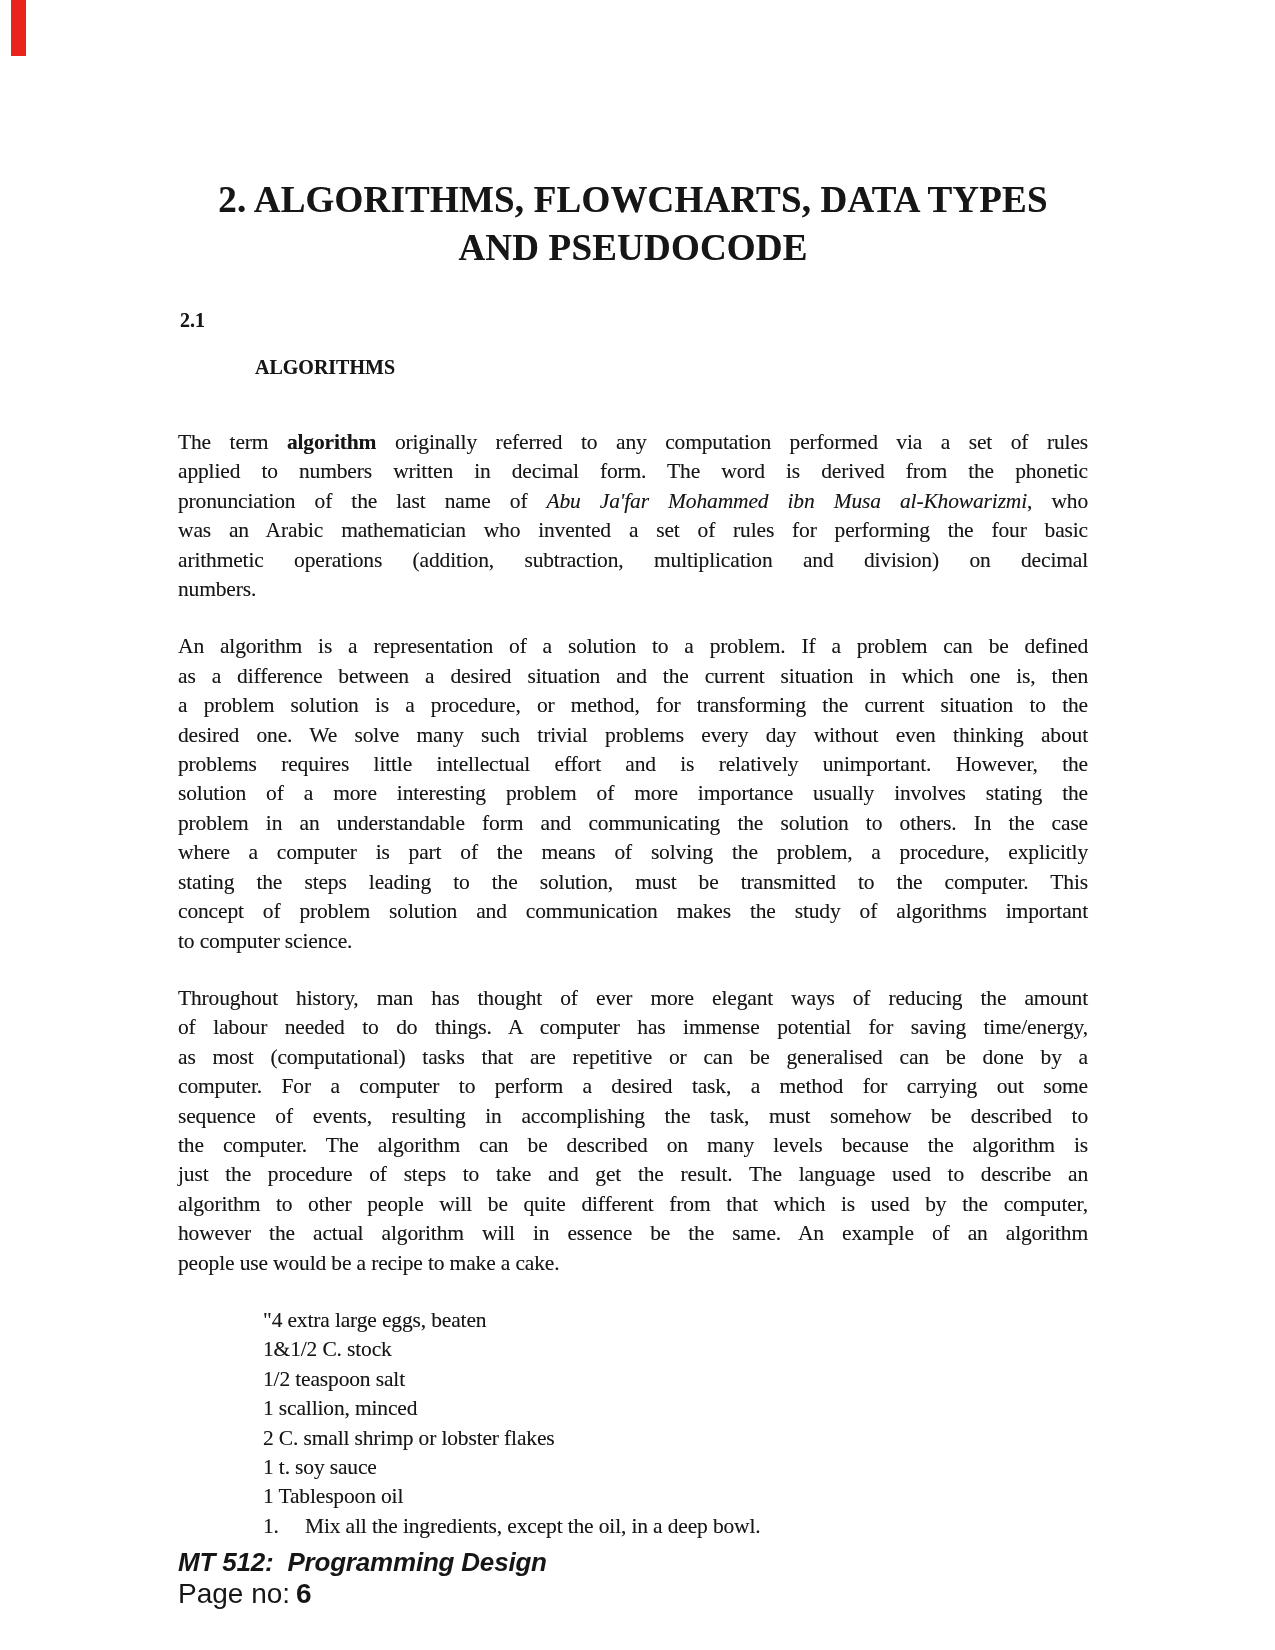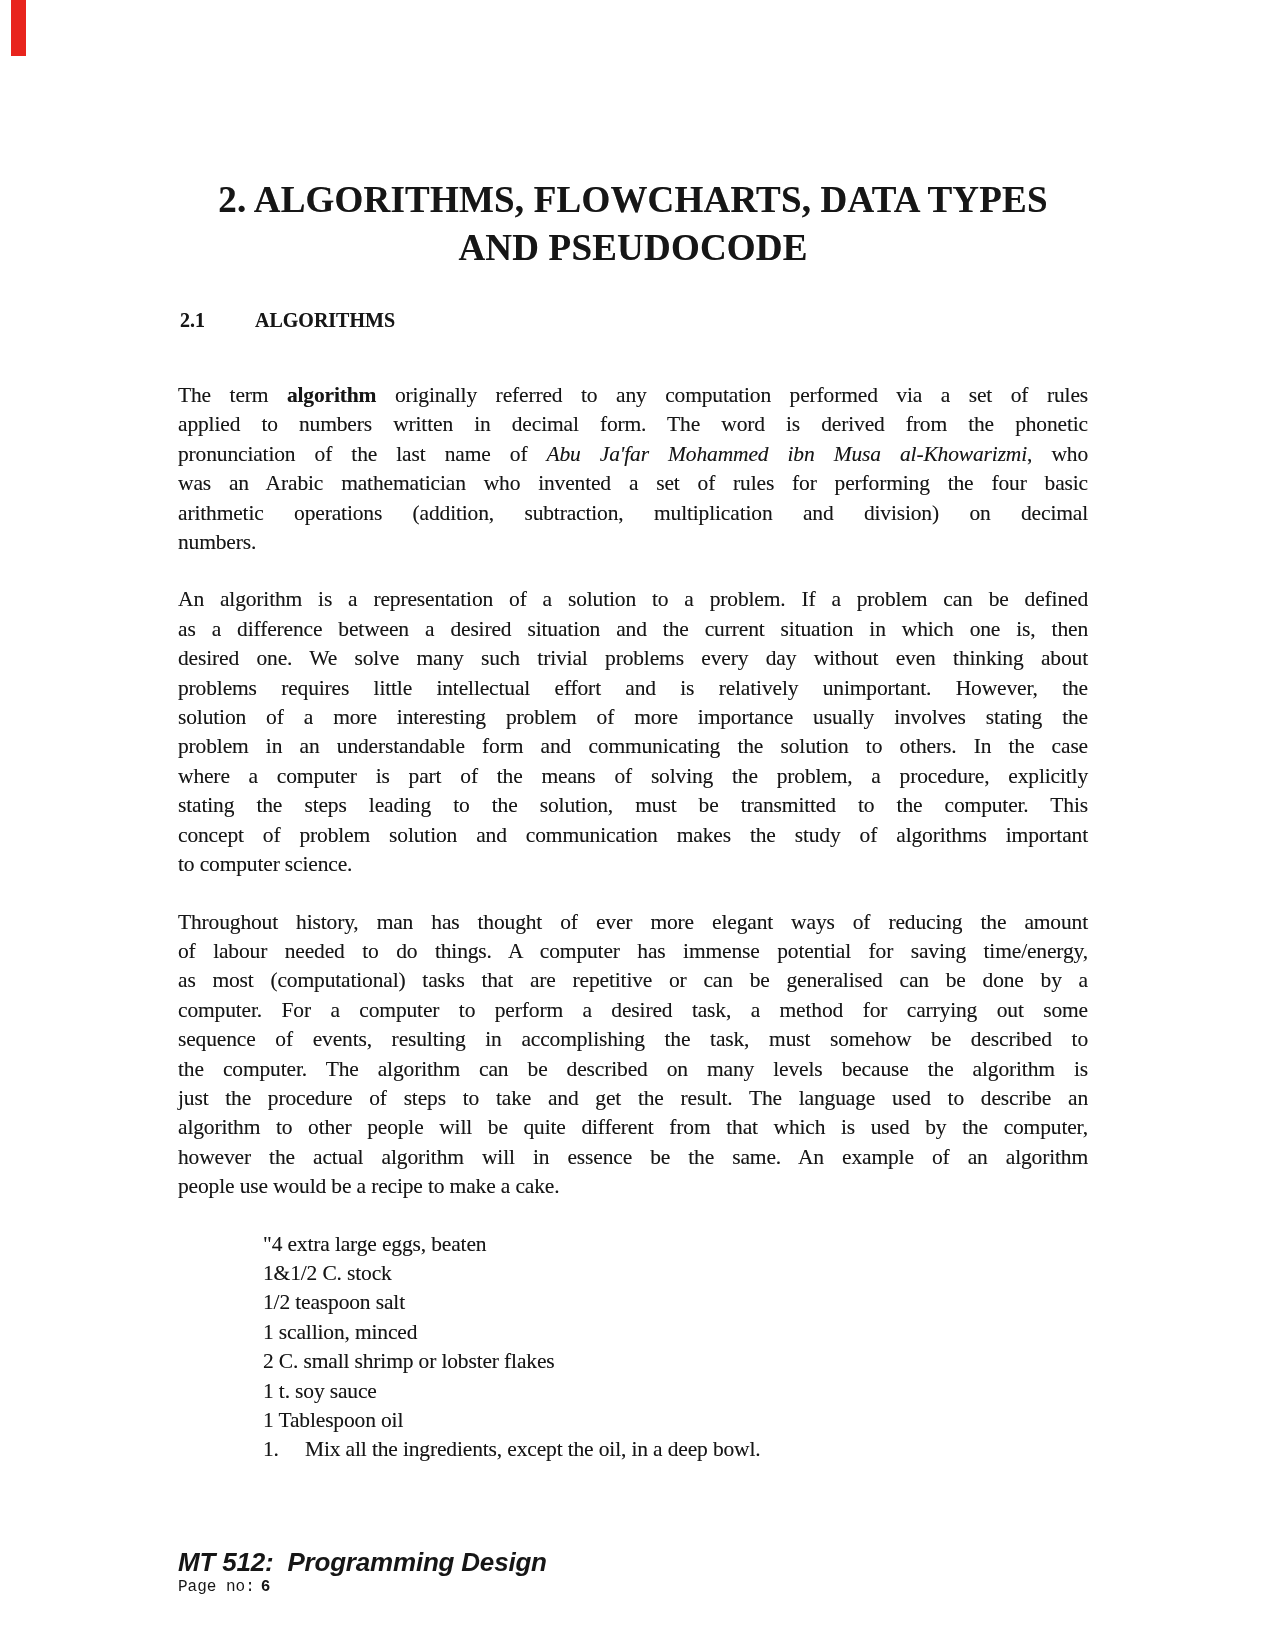--- a/index.html
+++ b/index.html
@@ -32,21 +32,21 @@
   }
   .title-line { display: block; }
   .section {
     margin: 34px 0 0 2px;
     font-size: 20px;
     line-height: 28px;
     font-weight: bold;
     display: flex;
     text-shadow: 0 0 0.5px rgba(0,0,0,.4);
   }
-  .section-name { margin-left: 50px; }
+  .section-name { margin-left: 50px; margin-top: 47px; }
   .body-text {
     font-size: 21.5px;
     letter-spacing: -0.15px;
     text-shadow: 0 0 0.5px rgba(0,0,0,.35);
     margin-top: 47px;
   }
   .para { margin-top: 28px; line-height: 29.4px; }
   .para:first-child { margin-top: 28px; }
   .pline {
     text-align: justify;
@@ -74,21 +74,21 @@
     align-items: baseline;
     flex-direction: column;
   }
   .footer-left {
     font-weight: bold;
     font-style: italic;
     font-size: 26px;
     white-space: pre;
     letter-spacing: -0.2px;
   }
-  .footer-right { font-size: 16px; font-family: Liberation Mono, monospace; }
+  .footer-right { font-size: 28px; }
   .footer-right .page-num { font-weight: bold; margin-left: 6px; }
 </style>
 </head>
 <body style="background: rgb(255, 255, 255);">
 
 <div class="corner-mark" style="background: rgb(232, 36, 29);"></div>
 
 <main class="content">
 
   <h1 class="title">
@@ -106,20 +106,21 @@
         <div class="pline"><span>The term </span><span class="b">algorithm</span><span> originally referred to any computation performed via a set of rules</span></div>
         <div class="pline"><span>applied to numbers written in decimal form. The word is derived from the phonetic</span></div>
         <div class="pline"><span>pronunciation of the last name of </span><span class="i">Abu Ja'far Mohammed ibn Musa al-Khowarizmi</span><span>, who</span></div>
         <div class="pline"><span>was an Arabic mathematician who invented a set of rules for performing the four basic</span></div>
         <div class="pline"><span>arithmetic operations (addition, subtraction, multiplication and division) on decimal</span></div>
         <div class="pline last"><span>numbers.</span></div>
       </div>
       <div class="para">
         <div class="pline"><span>An algorithm is a representation of a solution to a problem. If a problem can be defined</span></div>
         <div class="pline"><span>as a difference between a desired situation and the current situation in which one is, then</span></div>
+        <div class="pline"><span>a problem solution is a procedure, or method, for transforming the current situation to the</span></div>
         <div class="pline"><span>desired one. We solve many such trivial problems every day without even thinking about</span></div>
         <div class="pline"><span>problems requires little intellectual effort and is relatively unimportant. However, the</span></div>
         <div class="pline"><span>solution of a more interesting problem of more importance usually involves stating the</span></div>
         <div class="pline"><span>problem in an understandable form and communicating the solution to others. In the case</span></div>
         <div class="pline"><span>where a computer is part of the means of solving the problem, a procedure, explicitly</span></div>
         <div class="pline"><span>stating the steps leading to the solution, must be transmitted to the computer. This</span></div>
         <div class="pline"><span>concept of problem solution and communication makes the study of algorithms important</span></div>
         <div class="pline last"><span>to computer science.</span></div>
       </div>
       <div class="para">

